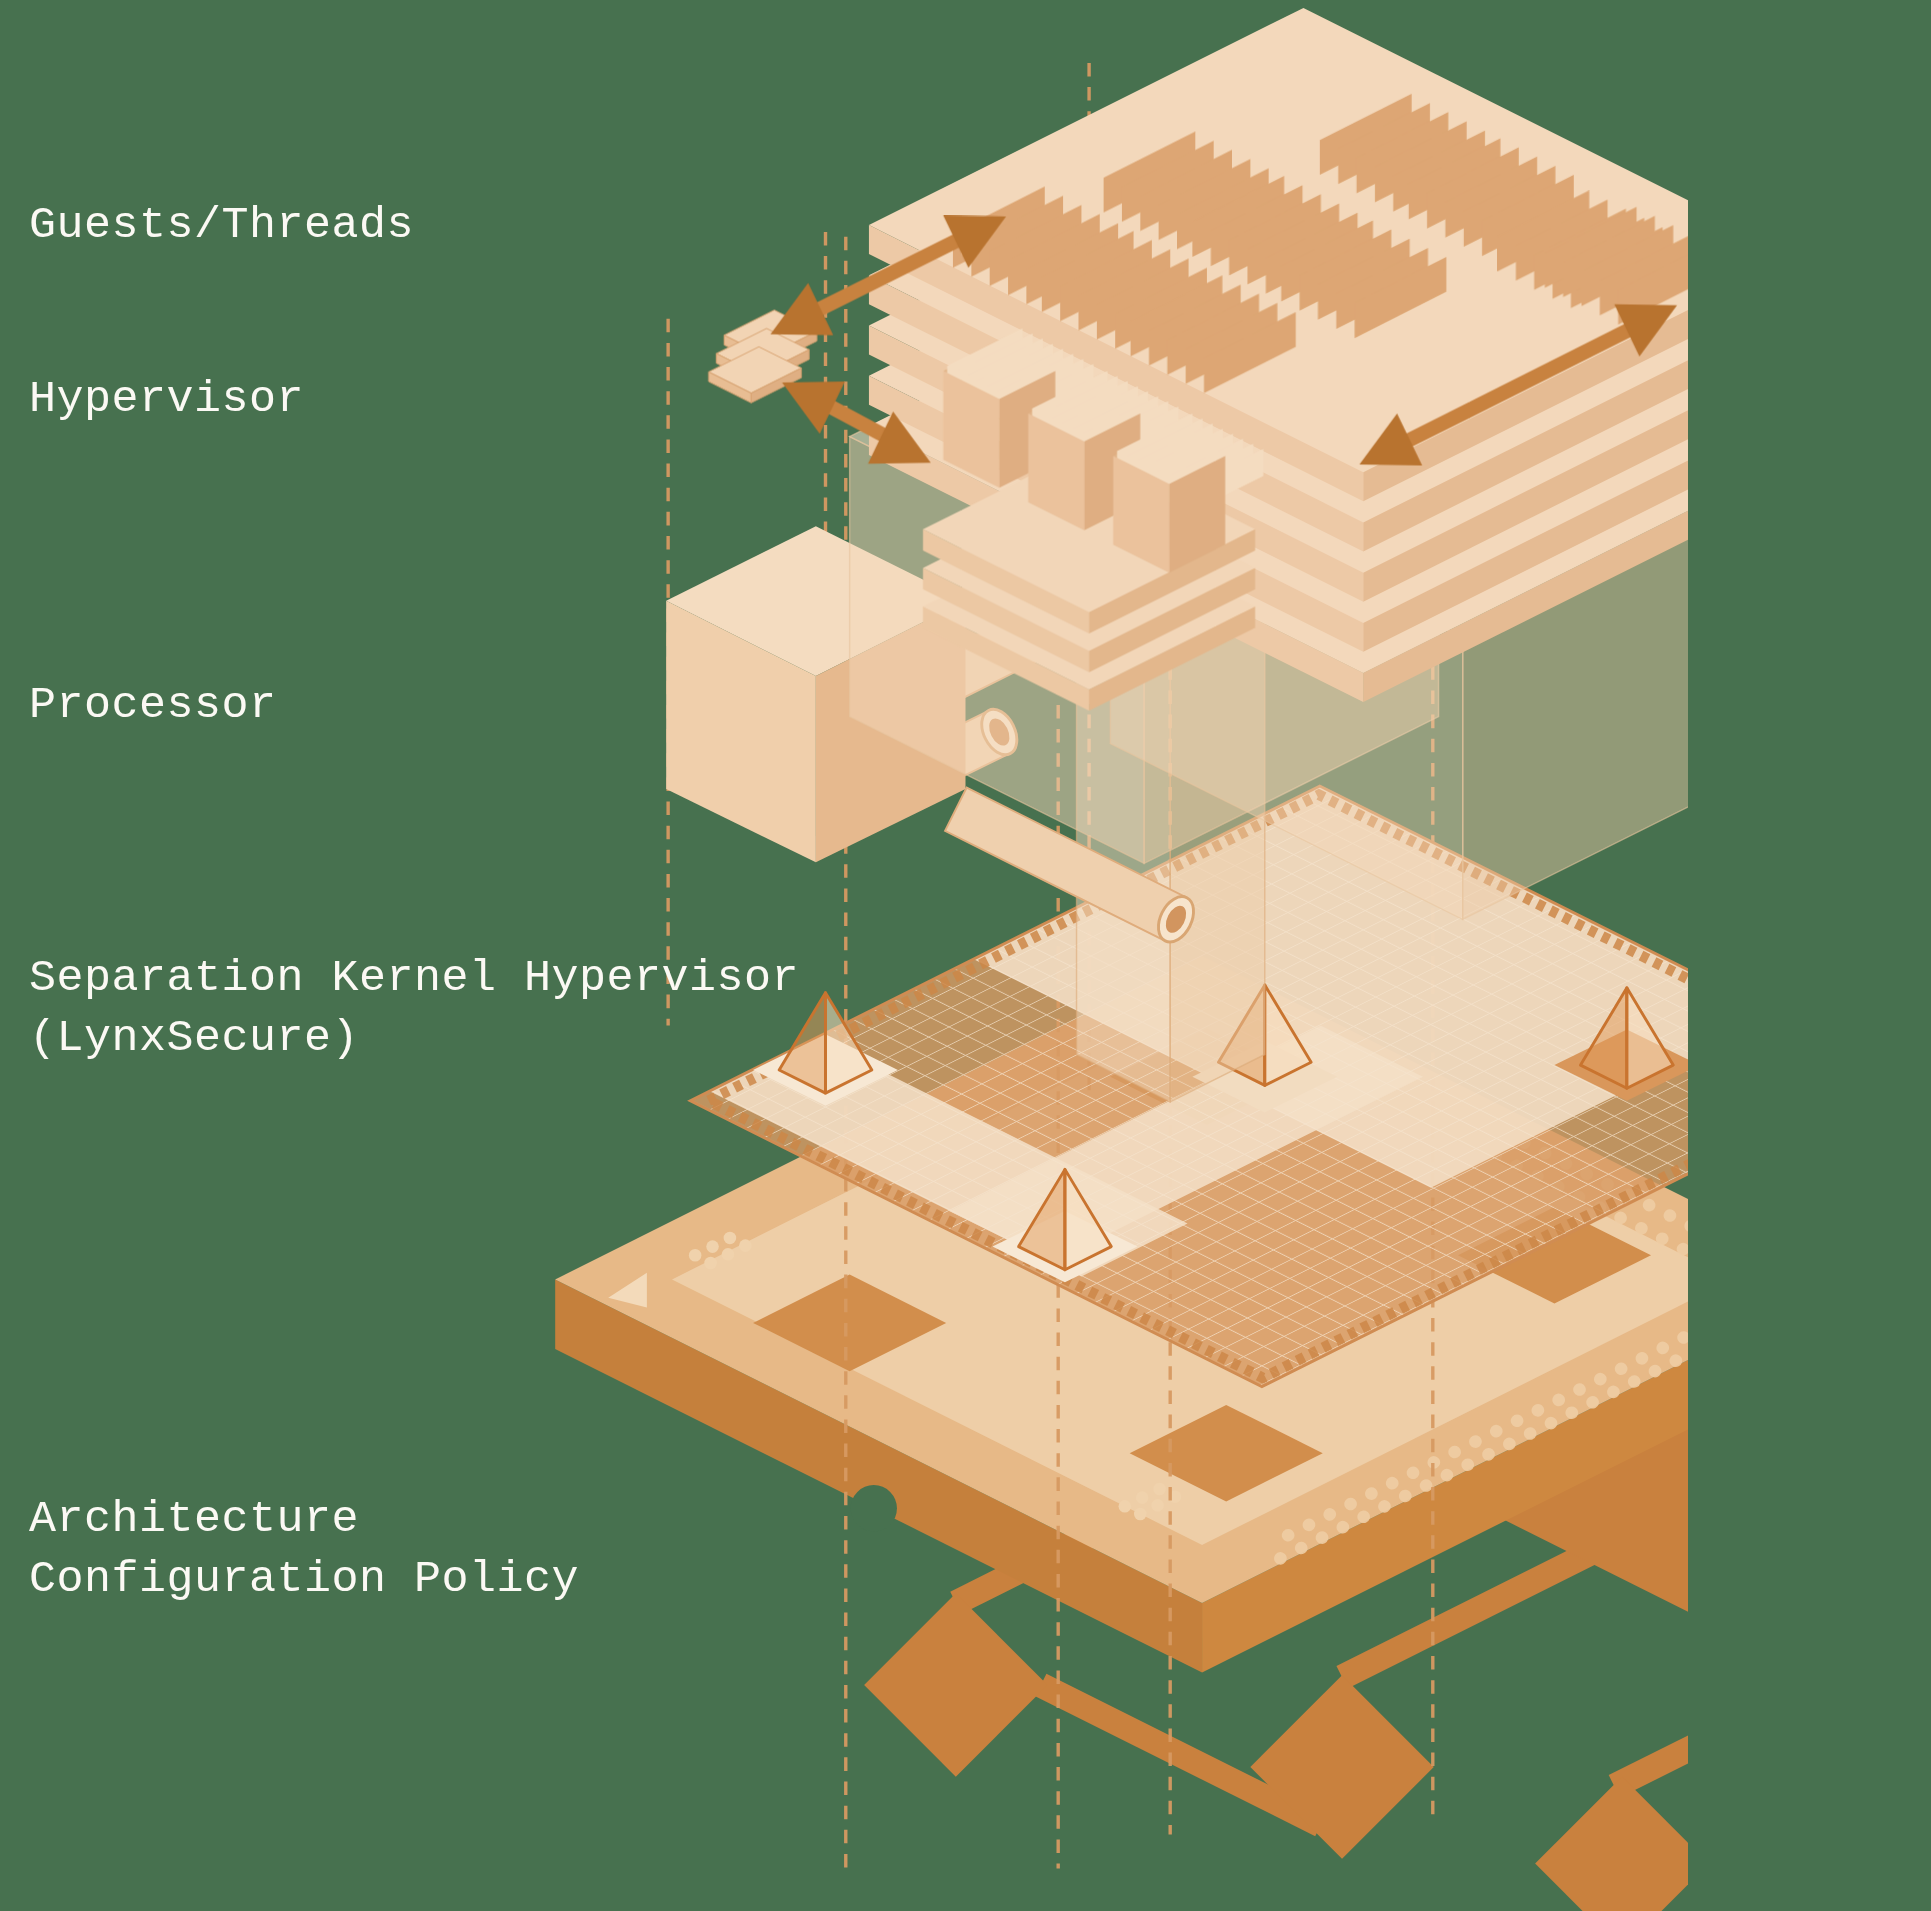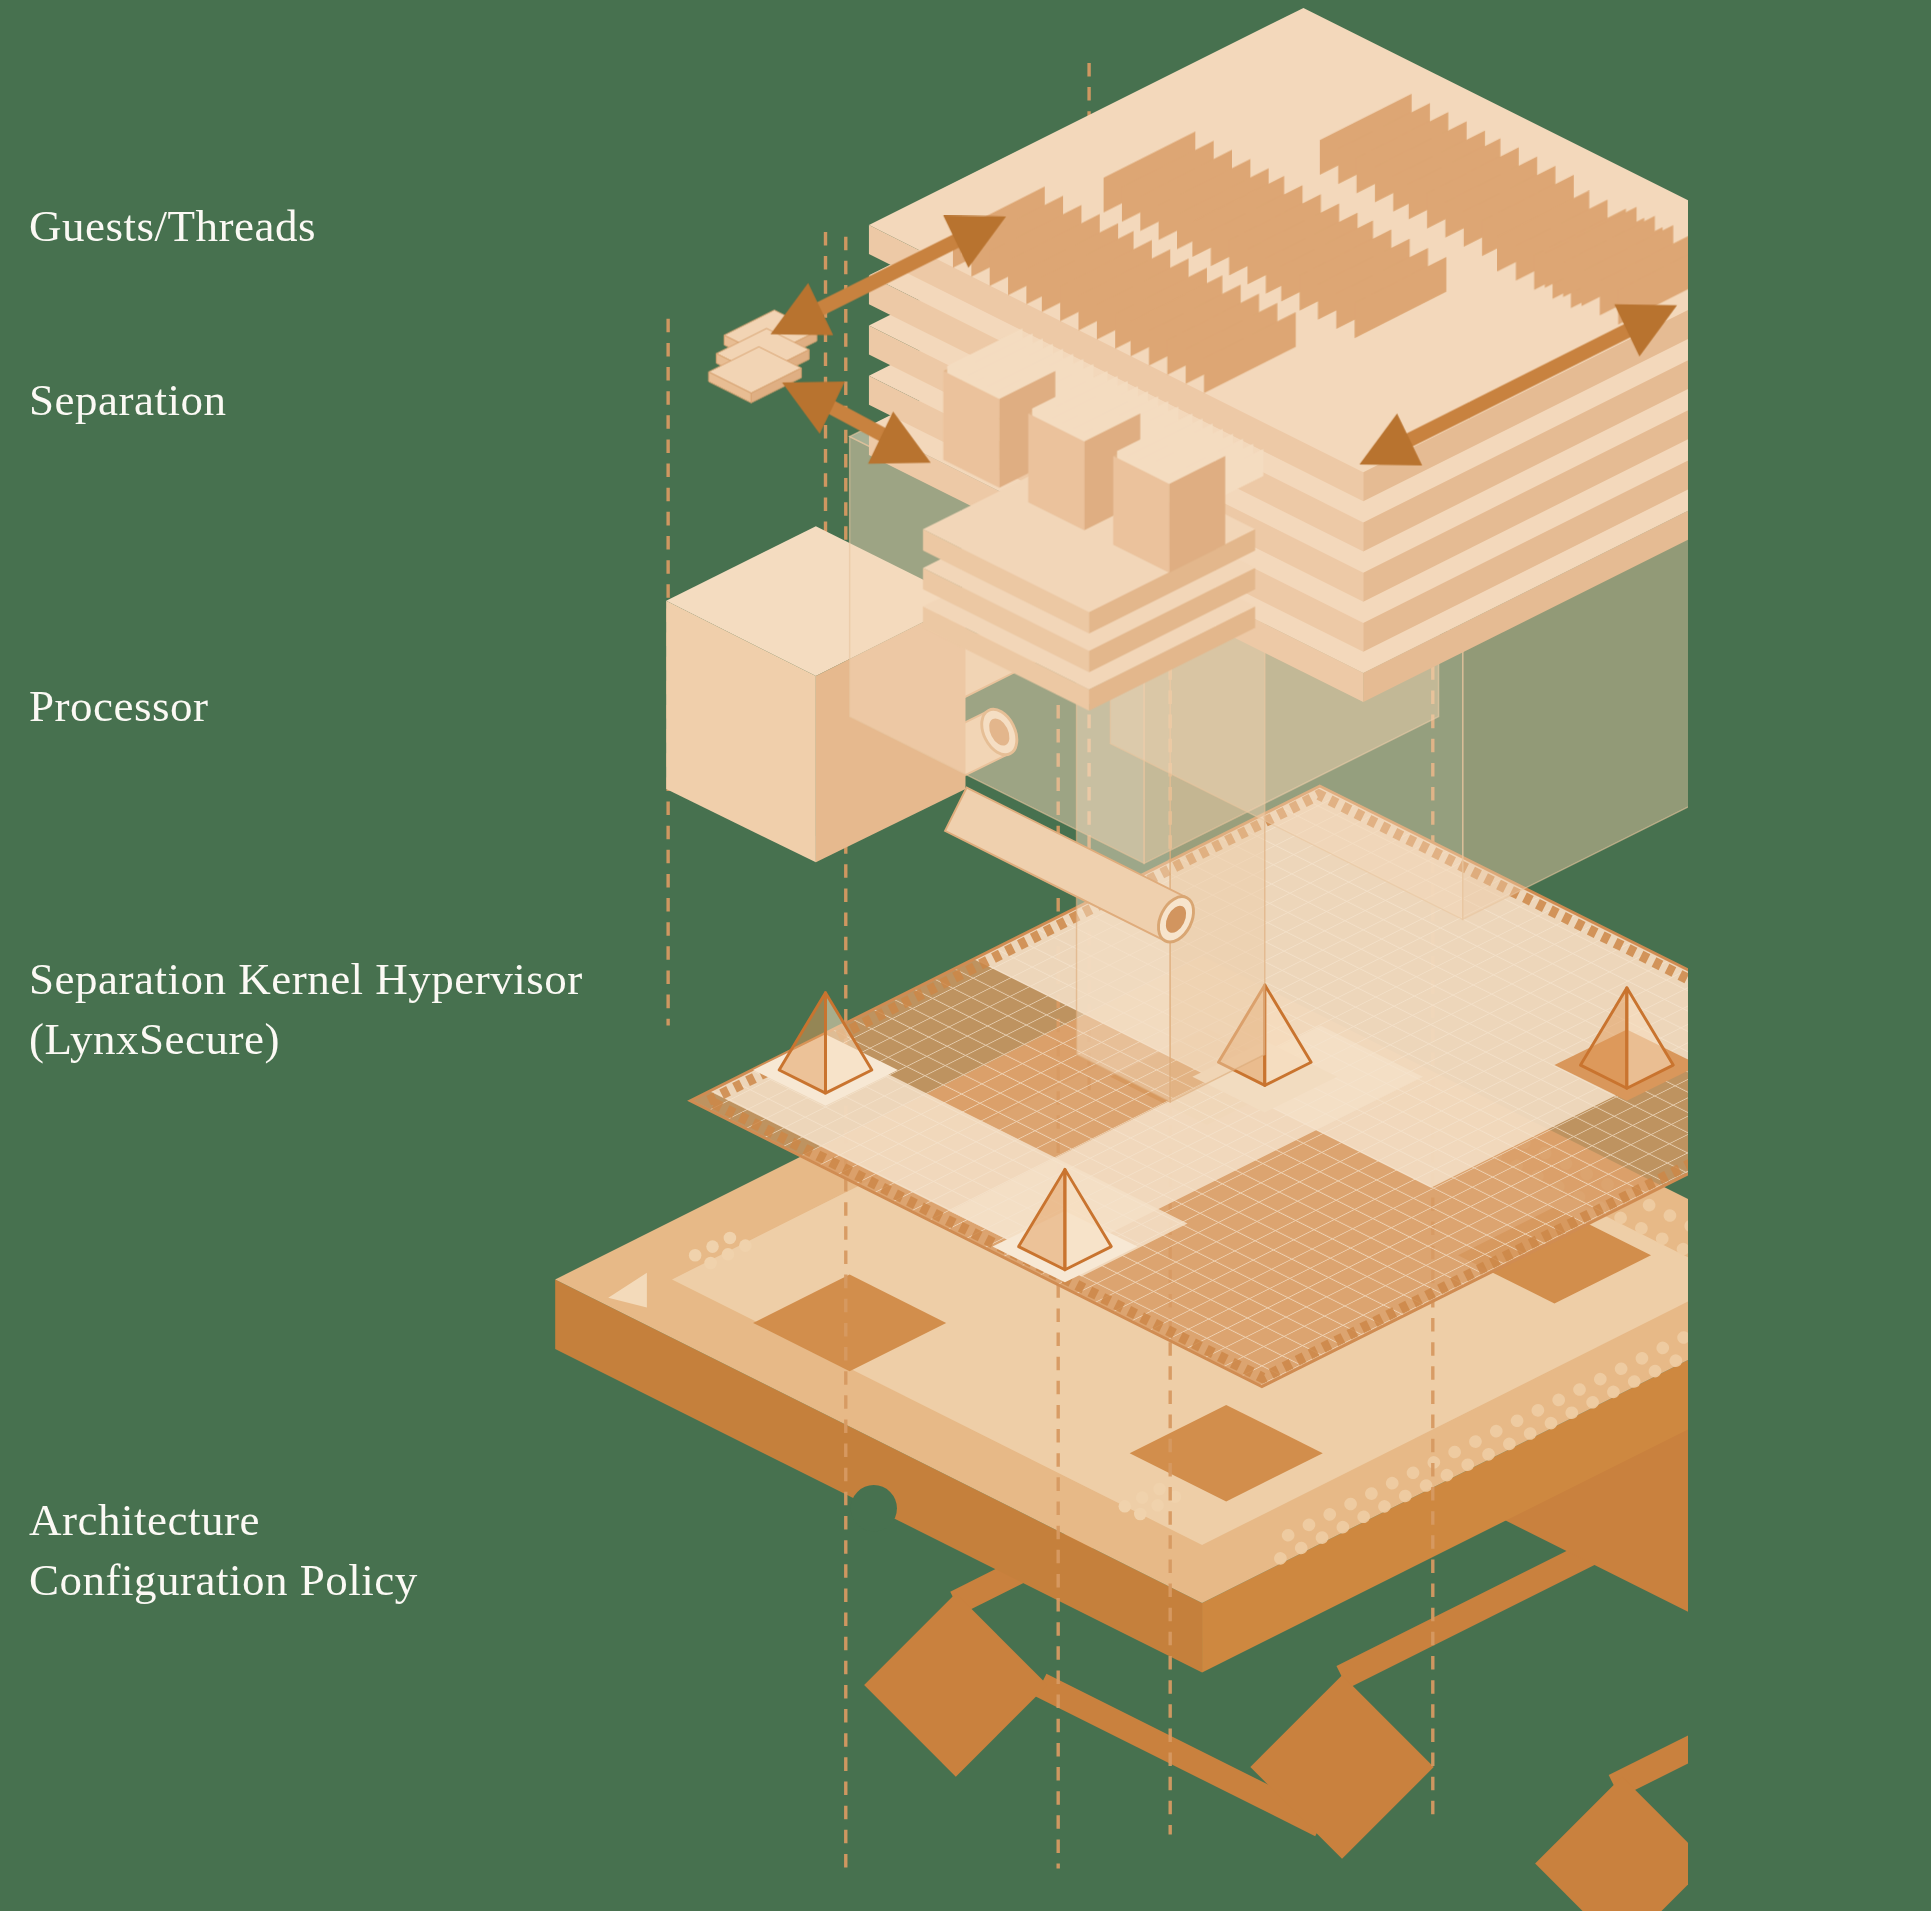--- a/index.html
+++ b/index.html
@@ -1,17 +1,17 @@
 <!DOCTYPE html>
 <html><head>
 <meta charset="utf-8">
 <style>
   html,body{margin:0;padding:0;background:#47714F;}
   .stage{position:relative;width:1688px;height:1912px;background:#47714F;overflow:hidden;
-         font-family:Liberation Serif, serif;}
+         font-family:Liberation Mono, monospace;}
   .stage svg{position:absolute;left:0;top:0;}
   .layer-label{position:absolute;left:29px;color:#FBF9F4;font-size:45px;font-weight:500;
                letter-spacing:0.5px;line-height:60px;white-space:nowrap;}
 </style>
 </head>
 <body>
 
 <div class="stage">
 
 <svg width="1931" height="1912" viewBox="0 0 2000 1980">
@@ -256,21 +256,21 @@
     <line x1="1690" y1="340" x2="1455" y2="458" stroke="#C8823F" stroke-width="15"></line>
     <polygon points="1737,316 1698,369 1672,315" fill="#B8732F"></polygon>
     <polygon points="1408,481 1473,482 1447,428" fill="#B8732F"></polygon>
   </g>
 </svg>
 
   <div class="layer-label" style="top:196px">
     <div>Guests/Threads</div>
   </div>
   <div class="layer-label" style="top:370px">
-    <div>Separation</div>
+    <div>Hypervisor</div>
   </div>
   <div class="layer-label" style="top:676px">
     <div>Processor</div>
   </div>
   <div class="layer-label" style="top:949px">
     <div>Separation Kernel Hypervisor</div>
     <div>(LynxSecure)</div>
   </div>
   <div class="layer-label" style="top:1490px">
     <div>Architecture</div>

